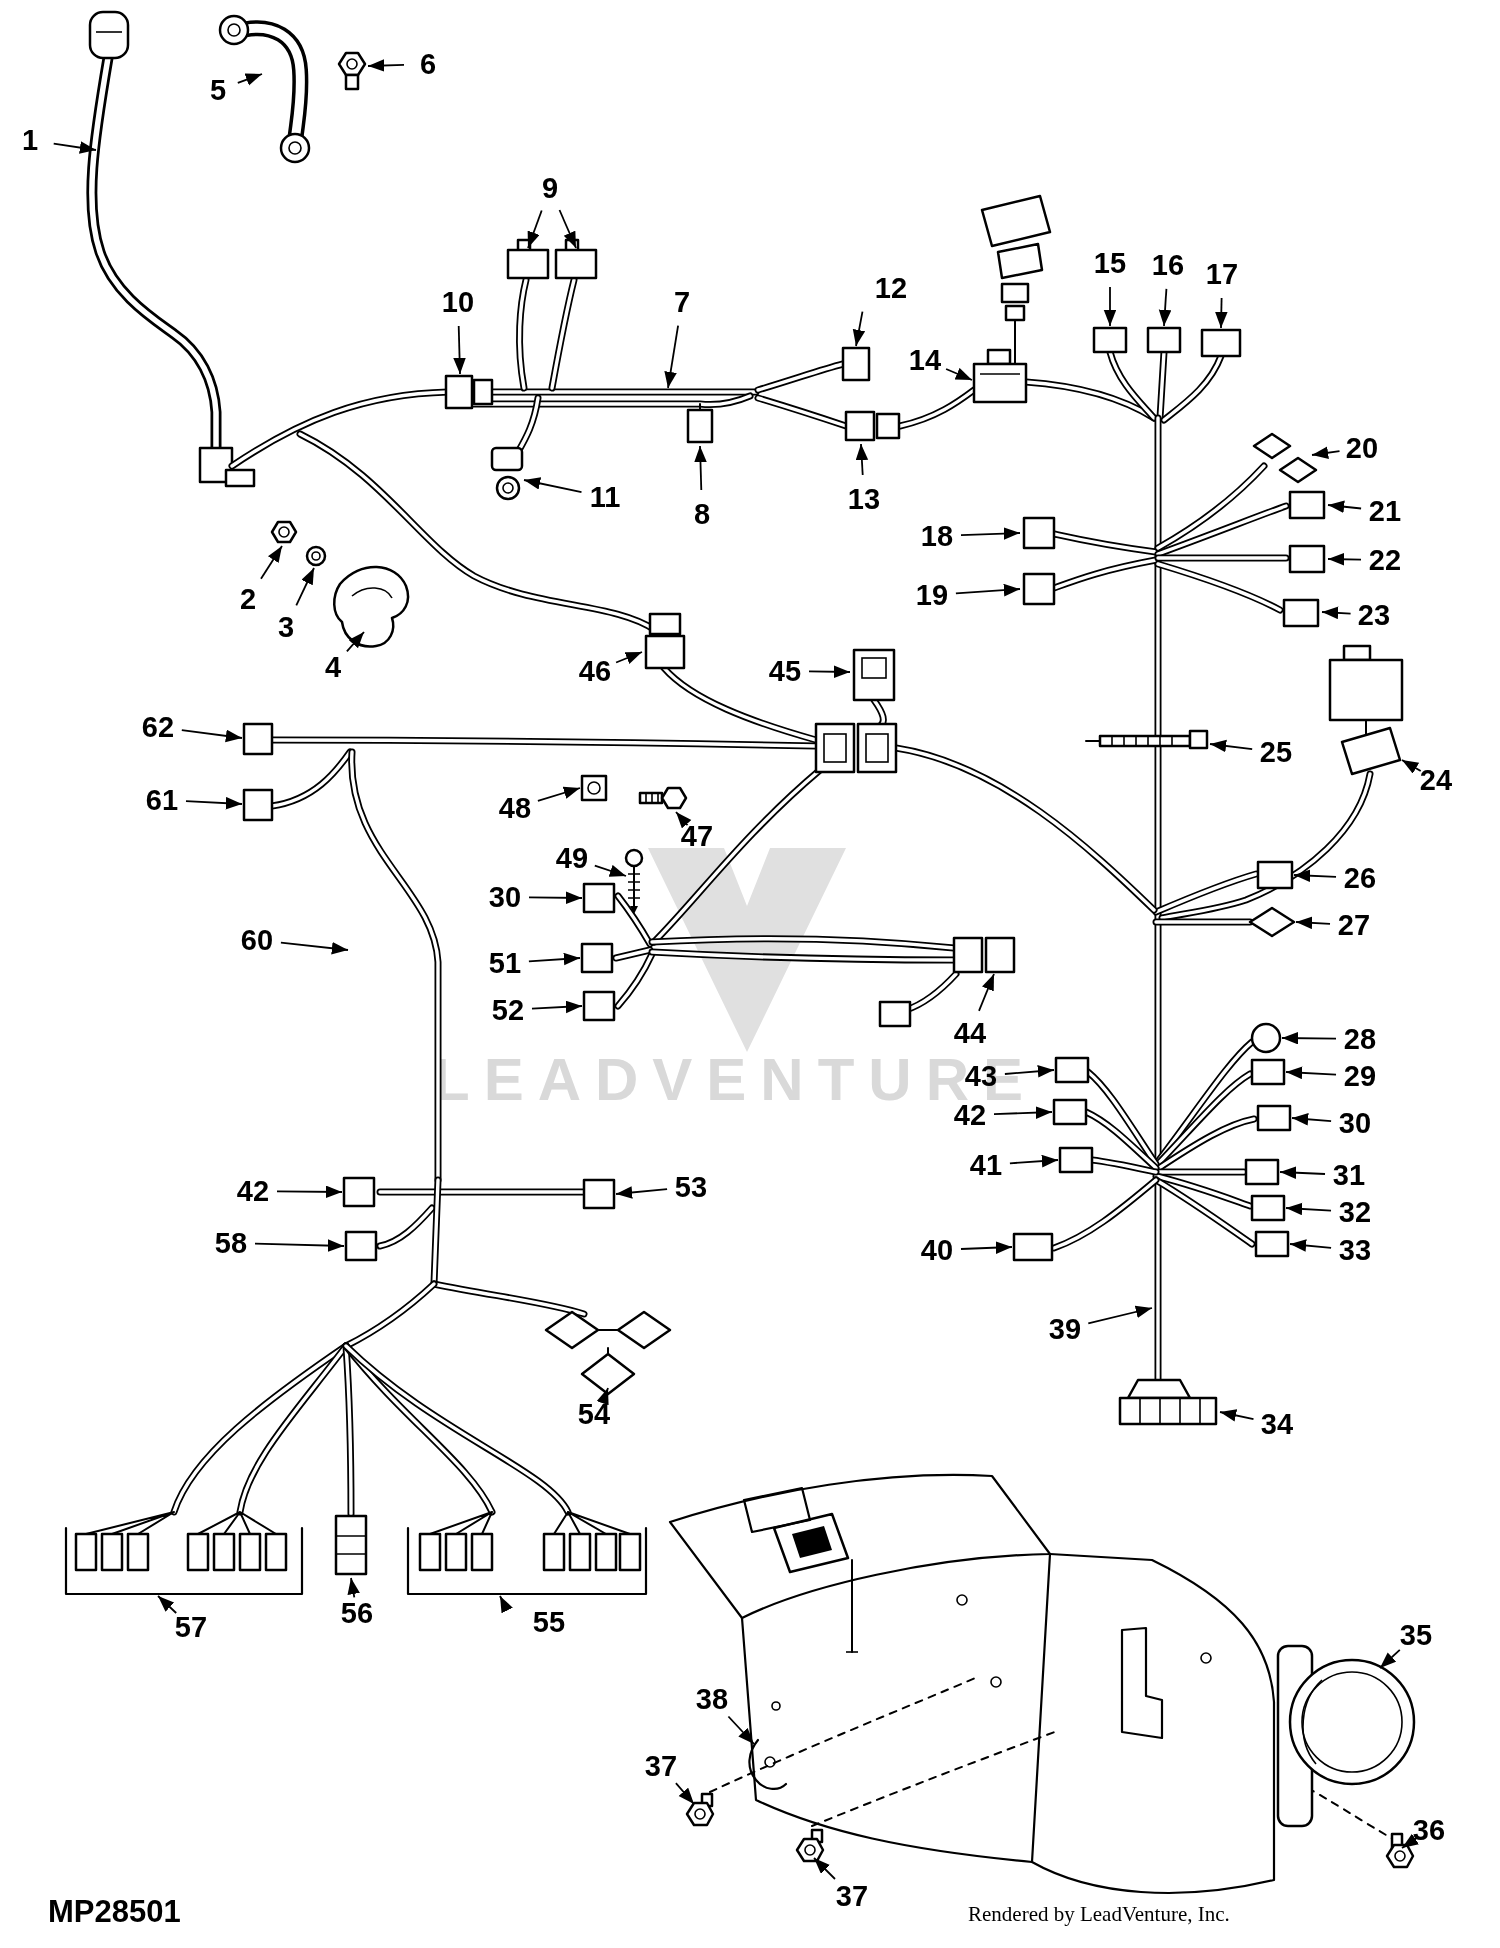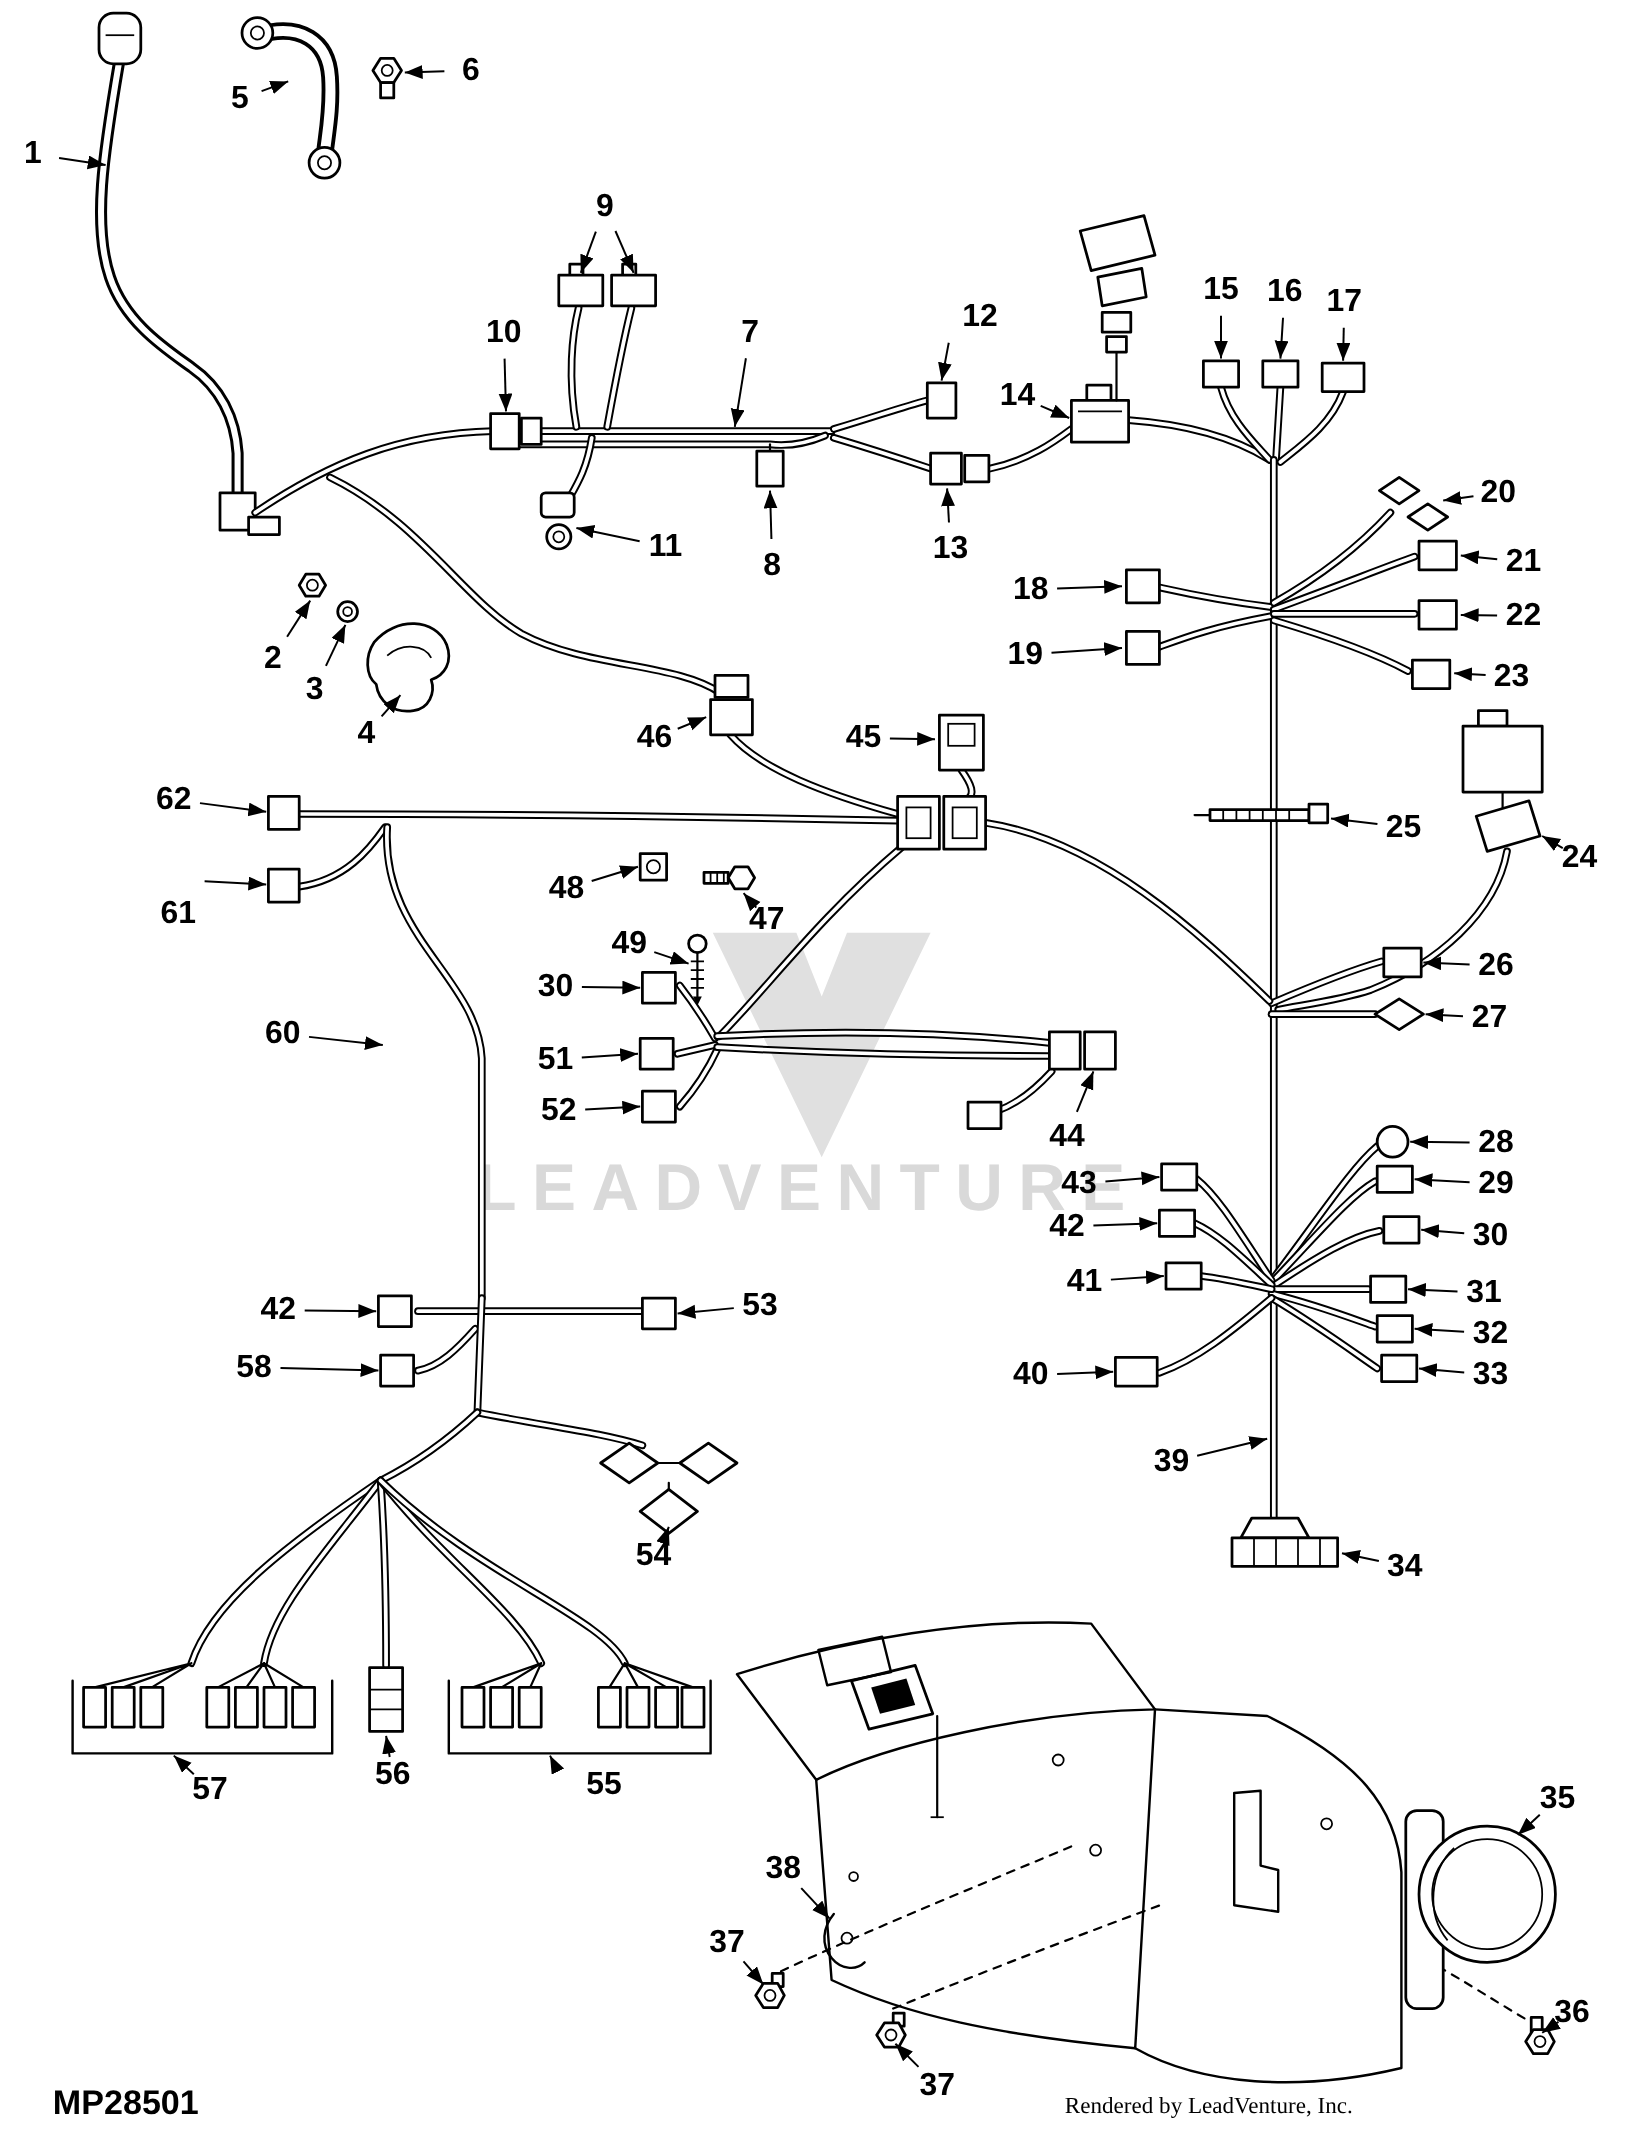--- a/index.html
+++ b/index.html
@@ -481,21 +481,21 @@
       <div class="callout" style="left: 1385px; top: 560px;">22</div>
       <div class="callout" style="left: 1374px; top: 615px;">23</div>
       <div class="callout" style="left: 248px; top: 599px;">2</div>
       <div class="callout" style="left: 286px; top: 627px;">3</div>
       <div class="callout" style="left: 333px; top: 667px;">4</div>
       <div class="callout" style="left: 595px; top: 671px;">46</div>
       <div class="callout" style="left: 785px; top: 671px;">45</div>
       <div class="callout" style="left: 1276px; top: 752px;">25</div>
       <div class="callout" style="left: 1436px; top: 780px;">24</div>
       <div class="callout" style="left: 158px; top: 727px;">62</div>
-      <div class="callout" style="left: 162px; top: 800px; margin-top: 31px;">61</div>
+      <div class="callout" style="left: 162px; top: 800px;">61</div>
       <div class="callout" style="left: 515px; top: 808px;">48</div>
       <div class="callout" style="left: 697px; top: 836px;">47</div>
       <div class="callout" style="left: 572px; top: 858px;">49</div>
       <div class="callout" style="left: 505px; top: 897px;">30</div>
       <div class="callout" style="left: 1360px; top: 878px;">26</div>
       <div class="callout" style="left: 1354px; top: 925px;">27</div>
       <div class="callout" style="left: 505px; top: 963px;">51</div>
       <div class="callout" style="left: 508px; top: 1010px;">52</div>
       <div class="callout" style="left: 257px; top: 940px;">60</div>
       <div class="callout" style="left: 970px; top: 1033px;">44</div>

